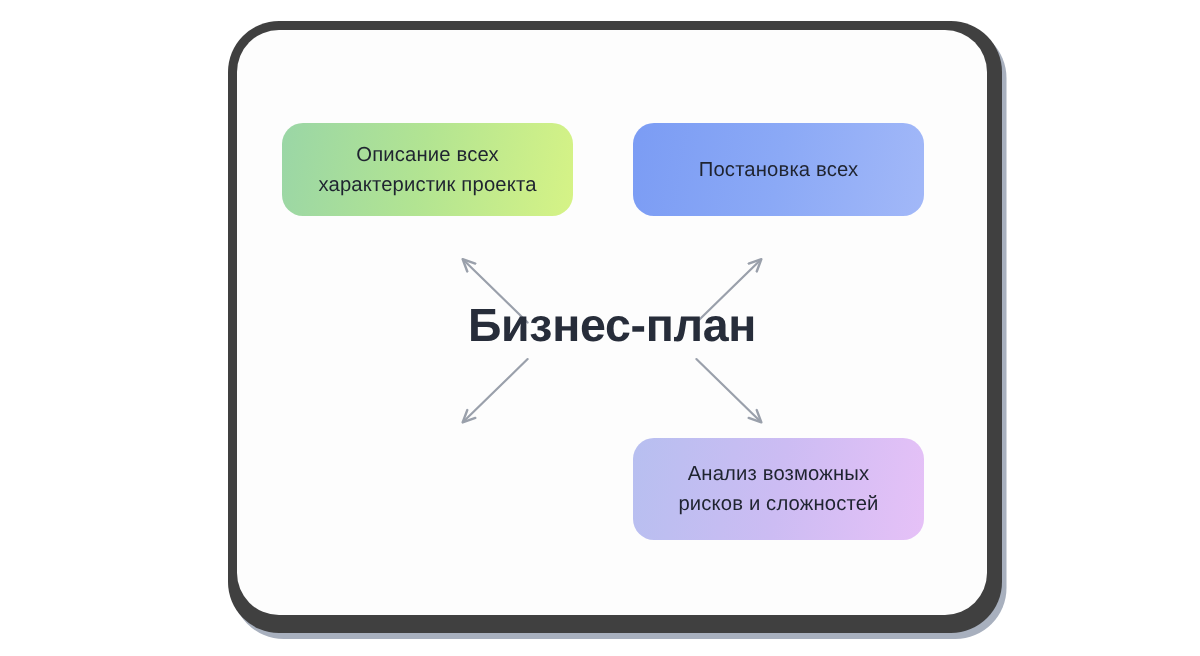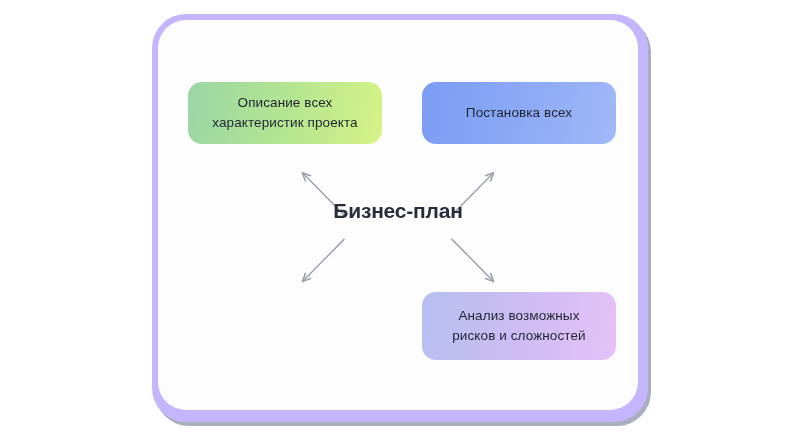--- a/index.html
+++ b/index.html
@@ -24,22 +24,23 @@
   }
 
   
   #card-frame {
     position: absolute;
     left: 152px;
     top: 14px;
     width: 496px;
     height: 408px;
     border-radius: 34px;
-    background: #c4b5fd;
+    background: #404040;
     box-shadow: 3px 4px 0 0 #a8b0be;
+    padding-left: 20px;
   }
   #card-inner {
     position: absolute;
     left: 6px;
     top: 6px;
     right: 10px;
     bottom: 12px;
     border-radius: 28px;
     background: #fdfdfd;
   }
@@ -76,21 +77,21 @@
   #node-br { left: 264px; top: 272px; width: 194px; height: 68px;
              background: linear-gradient(100deg, #b7bff0 0%, #ccbcf3 50%, #e6c1f7 100%); }
 
   
   #center-title {
     position: absolute;
     left: 0;
     right: 0;
     top: 179px;
     text-align: center;
-    font-size: 21px;
+    font-size: 31px;
     font-weight: 600;
     color: #272d3a;
     letter-spacing: -0.2px;
   }
 
   
   #arrows {
     position: absolute;
     left: 0; top: 0;
     width: 100%;

